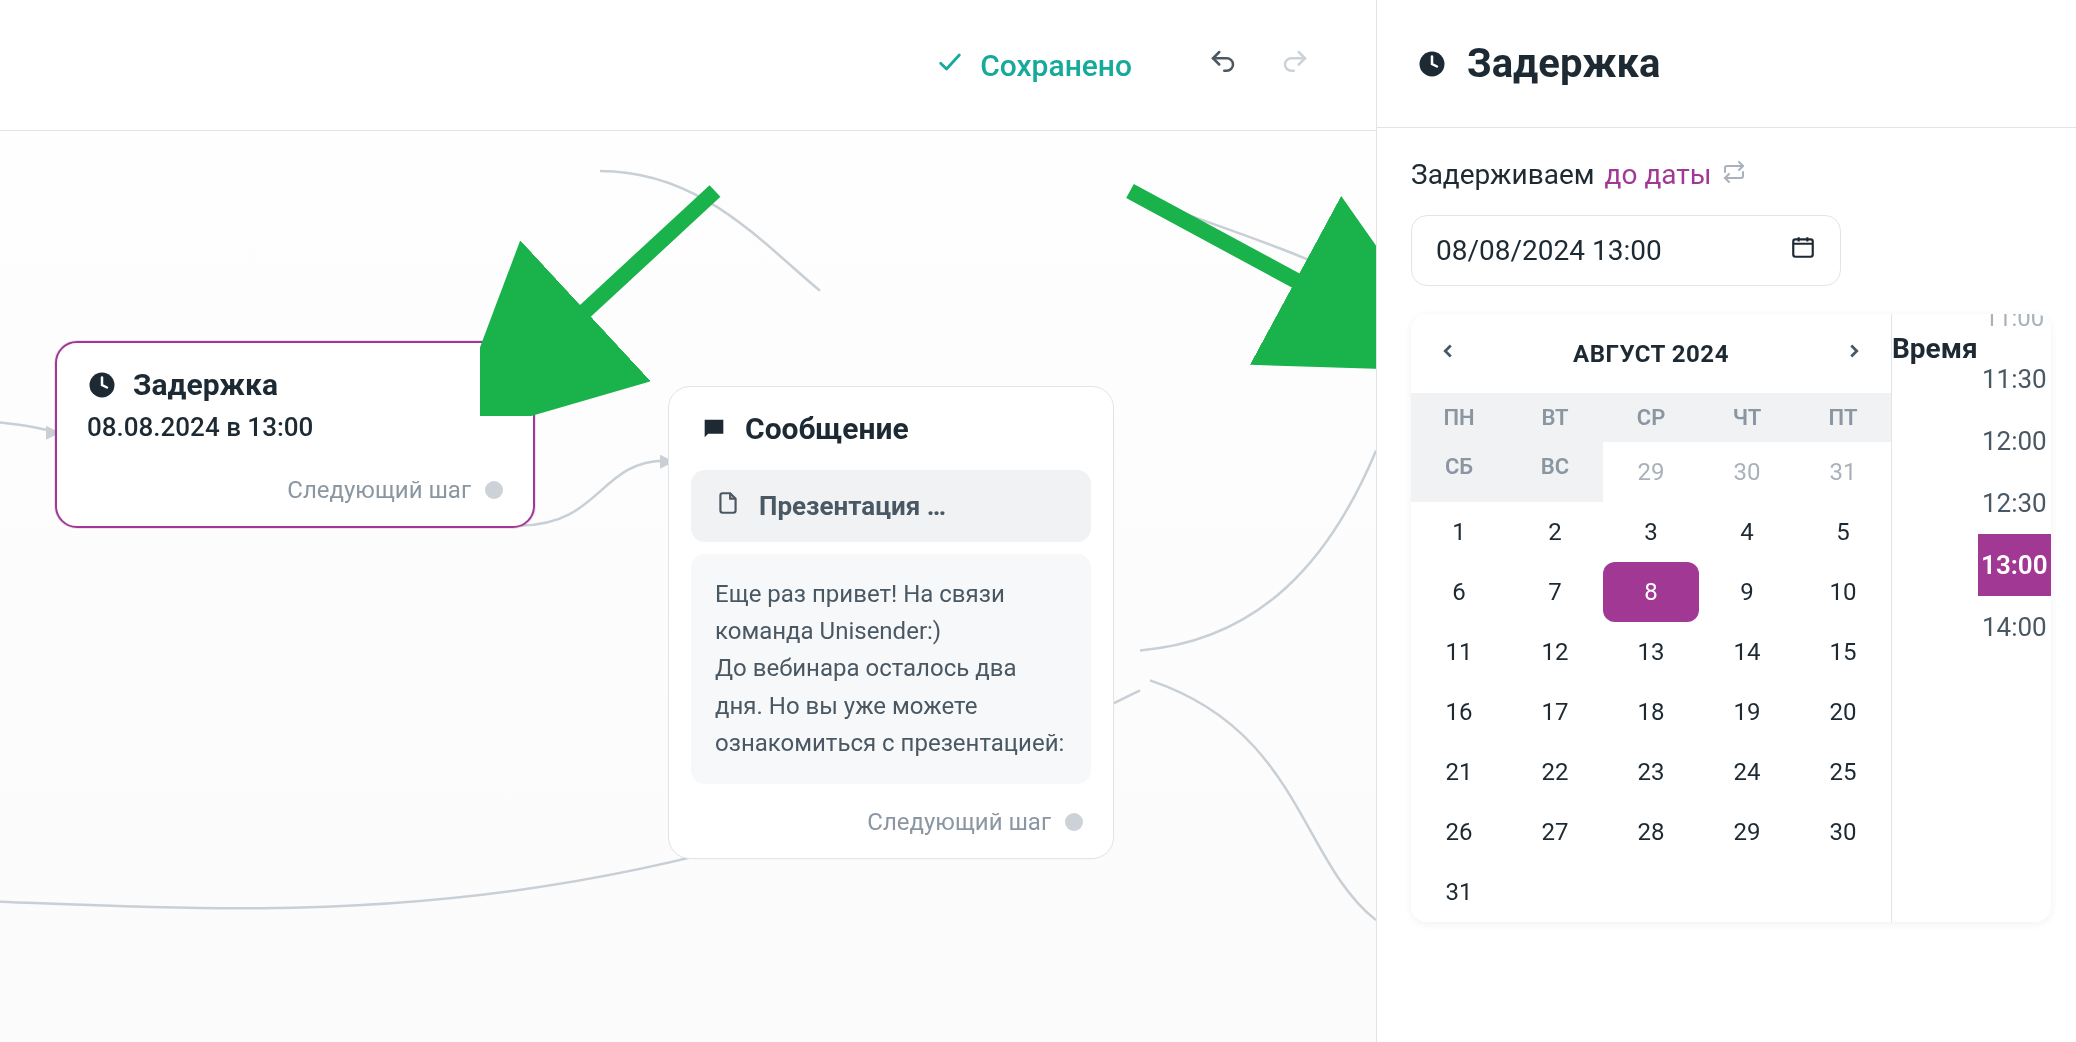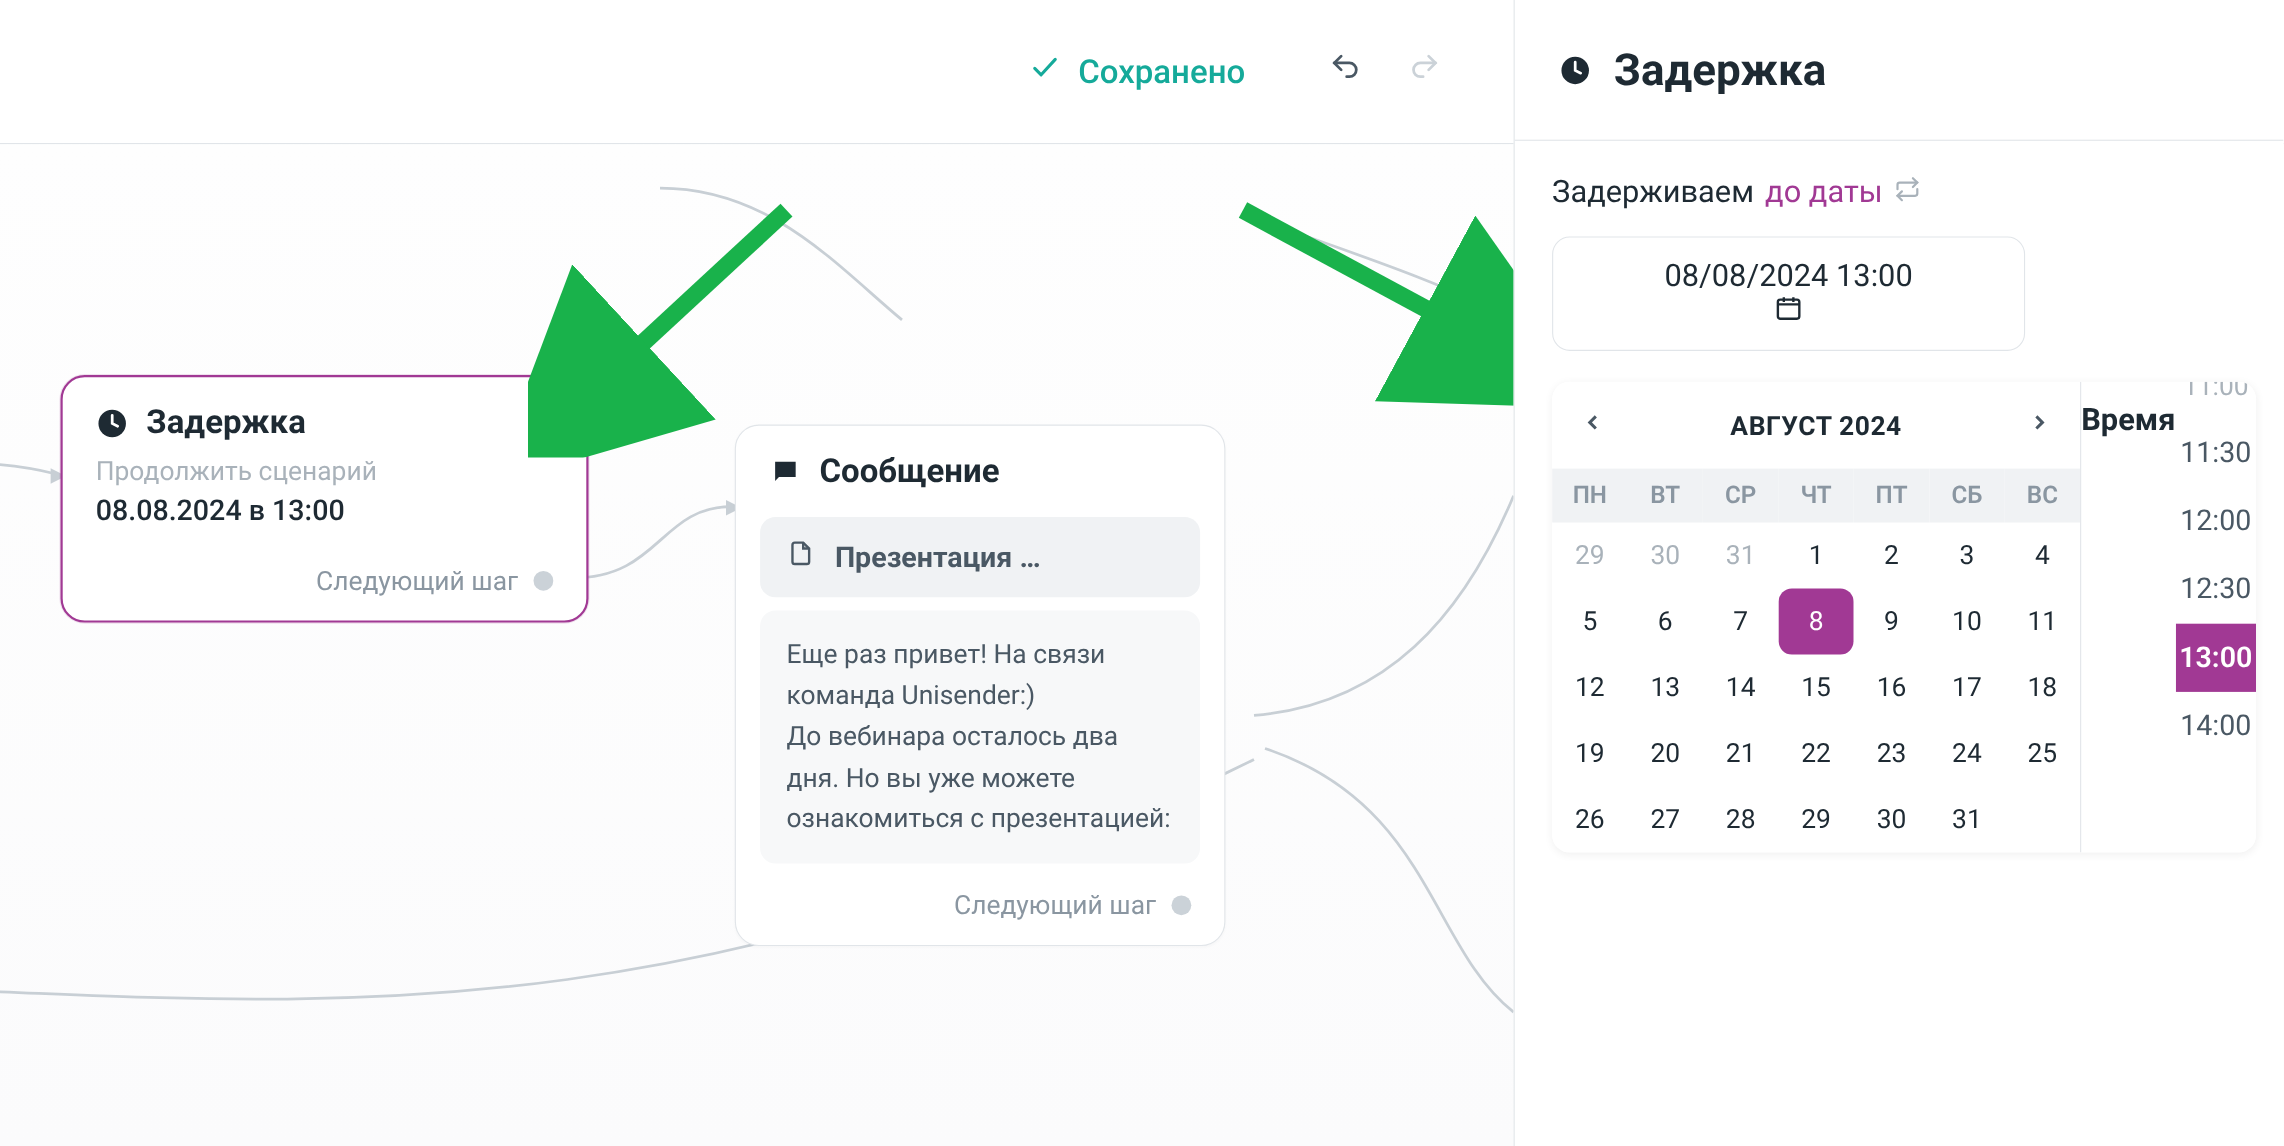--- a/index.html
+++ b/index.html
@@ -142,21 +142,20 @@
   .delay-label .link { color: var(--purple-light); }
   .delay-label .swap { color: var(--gray-400); font-size: 24px; }
   .date-input {
     margin-top: 24px;
     width: 430px;
     border: 1.5px solid var(--gray-200);
     border-radius: 16px;
     padding: 18px 24px;
     display: flex; align-items: center; justify-content: space-between;
     font-size: 28px;
-    flex-direction: column;
   }
 
   
   .picker {
     margin-top: 28px; display: flex; gap: 0;
     border-radius: 16px; box-shadow: 0 2px 8px rgba(0,0,0,0.06);
     width: 640px;
     overflow: hidden;
   }
   .cal {
@@ -166,21 +165,21 @@
   .cal-head {
     display: flex; align-items: center; justify-content: space-between;
     padding: 18px 16px;
     font-weight: 700; letter-spacing: 0.5px;
   }
   .cal-head button {
     border: none; background: transparent; cursor: pointer;
     font-size: 26px; color: var(--gray-700); padding: 6px 10px;
   }
   .cal-grid {
-    display: grid; grid-template-columns: repeat(7, 1fr);
+    display: grid; grid-template-columns: repeat(5, 1fr);
   }
   .cal-grid .dow {
     background: var(--gray-100); text-align: center;
     padding: 12px 0; font-size: 22px; color: var(--gray-500);
     font-weight: 600;
   }
   .cal-grid .day {
     text-align: center; padding: 16px 0; font-size: 24px;
     cursor: pointer;
   }
@@ -261,21 +260,20 @@
     <div class="card selected" style="left:55px; top:210px; width:480px;">
       <div class="card-header">
         <span class="icon-circle">
           <svg viewBox="0 0 24 24" width="30" height="30" fill="currentColor">
               <circle cx="12" cy="12" r="10"></circle>
               <path d="M12 6v6l4 2" stroke="#fff" stroke-width="2" fill="none" stroke-linecap="round"></path>
             </svg>
         </span>
         <span>Задержка</span>
       </div>
-      <div class="card-sub">Продолжить сценарий</div>
       <div class="card-value">08.08.2024 в 13:00</div>
       <div class="card-footer">
         <span>Следующий шаг</span>
         <span class="port"></span>
       </div>
     </div>
 
     <div class="card" style="left:668px; top:255px; width:446px;">
       <div class="card-header">
         <span class="icon-circle">

